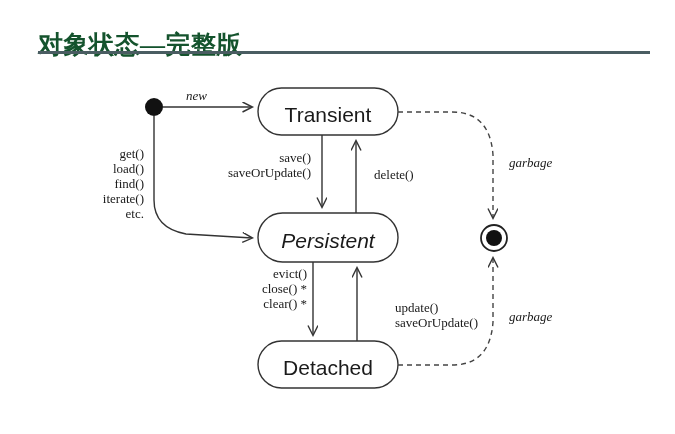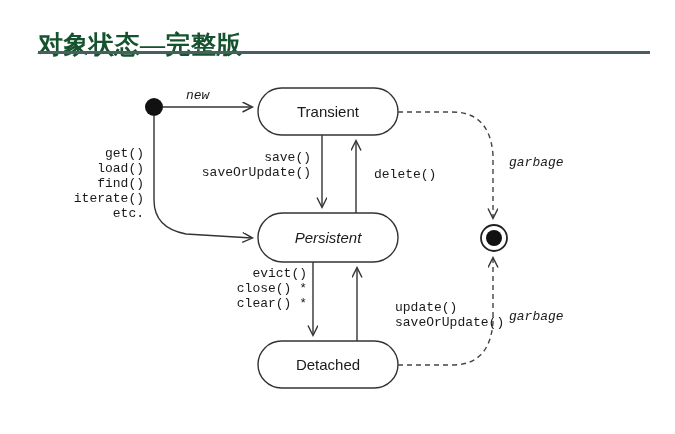--- a/index.html
+++ b/index.html
@@ -37,28 +37,28 @@
   #canvas {
     position: absolute;
     left: 0;
     top: 0;
     width: 675px;
     height: 434px;
   }
   .node-label {
     position: absolute;
     font-family: "Liberation Sans", sans-serif;
-    font-size: 15px;
+    font-size: 21px;
     color: #1a1a1a;
     white-space: nowrap;
     text-align: center;
   }
   .edge-label {
     position: absolute;
-    font-family: Liberation Mono, monospace;
+    font-family: Liberation Serif, serif;
     font-size: 13px;
     color: #1a1a1a;
     white-space: nowrap;
     line-height: 15px;
   }
   .edge-label.italic {
     font-style: italic;
   }
   .ralign { text-align: right; }
   .lalign { text-align: left; }

